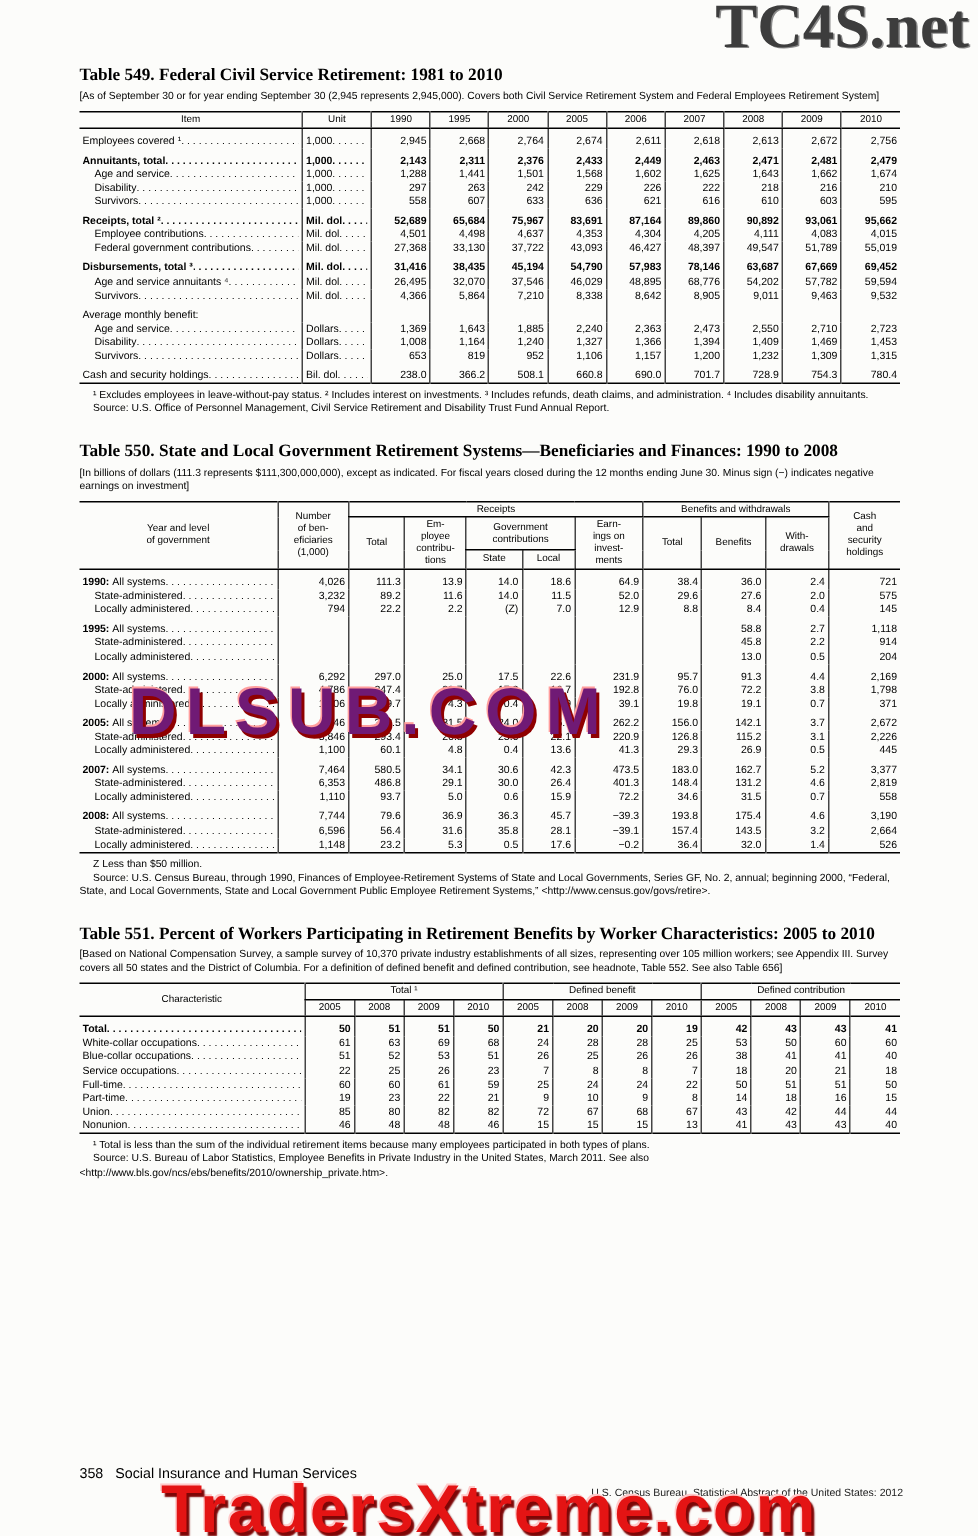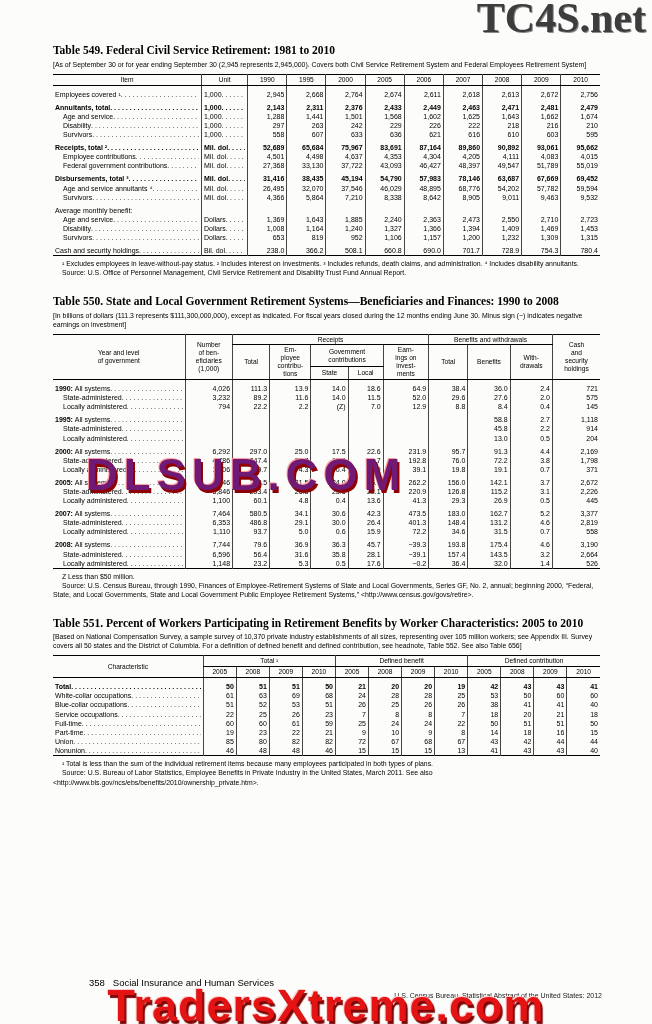--- a/index.html
+++ b/index.html
@@ -27,21 +27,21 @@
   .notes{font-size:6.9px;line-height:1.35;margin-top:3px;}
   .notes>div{text-indent:9px;}
   .wm{position:absolute;font-weight:700;white-space:nowrap;}
   .wm-top{top:-6px;right:6px;font-family:"Liberation Serif",serif;font-size:42px;color:#3d3d3d;
           text-shadow:1px 1px 0 #8a8a8a;}
   .wm-mid{top:450px;left:86px;font-size:44px;letter-spacing:6px;color:#701a75;
           text-shadow:2px 3px 0 #8f0000,-1px -1px 0 #ff9d9d;}
   .wm-bot{bottom:-8px;left:50%;transform:translateX(-50%);font-size:45px;letter-spacing:1px;color:#e41414;
           text-shadow:2px 3px 1px #7d0606,-1px -1px 0 #ffc9c9;}
   .footerline{position:absolute;left:53px;top:977px;font-size:9.5px;}
-  .footerline .pgnum{margin-right:8px;margin-left:36px;}
+  .footerline .pgnum{margin-right:8px;}
   .censusline{position:absolute;right:50px;top:992px;font-size:7px;color:#222;}
 </style>
 </head>
 <body>
 
 <div class="content">
 
   <div class="section first">
     <div class="tbl-title">Table 549. Federal Civil Service Retirement: 1981 to 2010</div>
     <div class="headnote">[As of September 30 or for year ending September 30 (2,945 represents 2,945,000). Covers both Civil Service Retirement System and Federal Employees Retirement System]</div>

